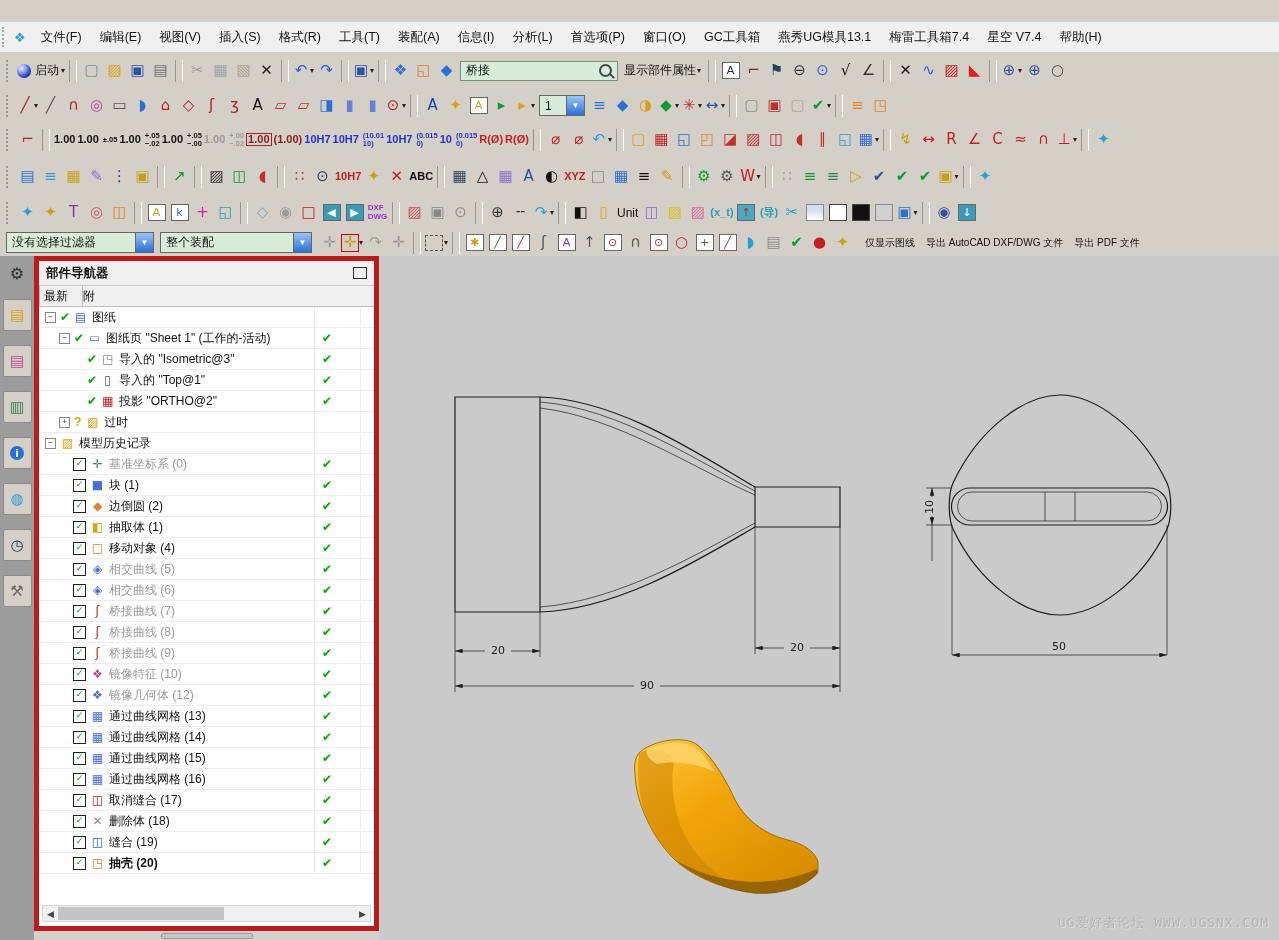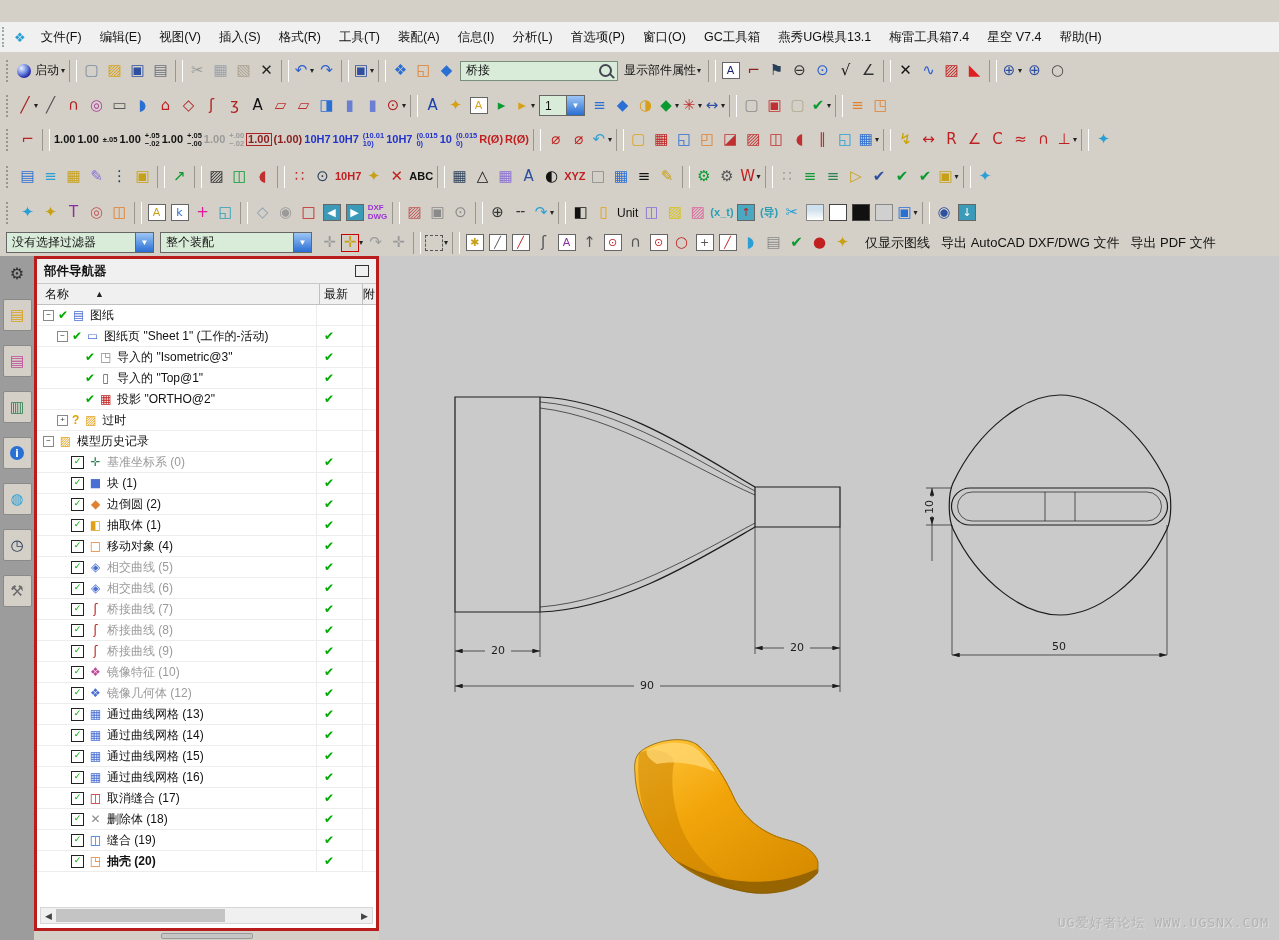--- a/index.html
+++ b/index.html
@@ -47,30 +47,30 @@
   .magicon{width:9px;height:9px;border:2px solid #445;border-radius:50%;position:relative;margin-left:auto;}
   .magicon::after{content:"";position:absolute;width:6px;height:2px;background:#445;right:-5px;bottom:-2px;transform:rotate(45deg);}
   .attrsbtn{display:inline-flex;align-items:center;font-size:12px;padding:3px 4px;}
   .combo{background:#d9ecd9;border:1px solid #666;height:21px;display:inline-flex;align-items:center;
          font-size:12px;padding-left:5px;box-sizing:border-box;}
   .cbtn{margin-left:auto;width:17px;height:100%;background:linear-gradient(#9cc6f5,#2a6fd4);color:#fff;
         font-size:8px;display:flex;align-items:center;justify-content:center;border-left:1px solid #666;}
   .layercombo{width:46px;margin:0 3px;}
   .fcombo1{width:148px;margin-right:6px;}
   .fcombo2{width:152px;}
-  .fblink{font-size:13px;margin-left:11px;white-space:nowrap;}
+  .fblink{font-size:10px;margin-left:11px;white-space:nowrap;}
   
   .content{position:absolute;left:0;top:256px;right:0;bottom:0;}
   .resourcebar{position:absolute;left:0;top:0;width:34px;bottom:0;background:#9c9c9c;border-right:1px solid #777;}
   .rgear{margin:8px auto 16px;width:22px;text-align:center;font-size:16px;color:#2f2f2f;font-family:"DejaVu Sans",sans-serif;}
   .rbtn{width:27px;height:30px;margin:0 auto 14px;background:#d4d0c8;border:1px solid #8a8a8a;border-radius:2px;
         display:flex;align-items:center;justify-content:center;font-size:15px;font-family:"DejaVu Sans",sans-serif;}
   .rbtn .rnd{border-radius:50%;width:14px;height:14px;font-size:10px;font-weight:700;display:flex;align-items:center;justify-content:center;}
   .leftcol{position:absolute;left:34px;top:0;width:345px;bottom:0;display:flex;flex-direction:column;}
-  .navigator{flex:1;background:#fff;border:3px solid #b91c1c;box-sizing:border-box;display:flex;flex-direction:column;overflow:hidden;}
+  .navigator{flex:1;background:#fff;border:5px solid #b91c1c;box-sizing:border-box;display:flex;flex-direction:column;overflow:hidden;}
   .nav-title{height:24px;flex:none;background:#f0f0f0;border-bottom:1px solid #c8c8c8;display:flex;align-items:center;
              font-weight:700;font-size:12.5px;padding:0 7px;}
   .nav-restore{margin-left:auto;width:12px;height:10px;border:1.5px solid #333;}
   .nav-cols{height:20px;flex:none;background:#f0f0f0;border-bottom:1px solid #c0c0c0;display:flex;align-items:center;font-size:12px;}
   .col-name{flex:1;padding-left:8px;display:flex;align-items:center;}
   .sortarrow{font-size:9px;margin-left:26px;color:#222;}
   .col-latest{width:38px;border-left:1px solid #c0c0c0;padding-left:4px;align-self:stretch;display:flex;align-items:center;}
   .col-p{width:13px;border-left:1px solid #c0c0c0;align-self:stretch;overflow:hidden;display:flex;align-items:center;}
   #tree{flex:1;overflow:hidden;font-size:12px;}
   .trow{height:20px;display:flex;align-items:stretch;border-bottom:1px solid #ededed;}
@@ -937,24 +937,20 @@
         </div>
       </div>
 
     <div class="leftcol">
       <div class="navigator">
         <div class="nav-title">
           <span>部件导航器</span>
           <span class="nav-restore"></span>
         </div>
         <div class="nav-cols">
-          <div class="col-name">
-            <span>名称</span>
-            <span class="sortarrow">▲</span>
-          </div>
           <div class="col-latest">
             <span>最新</span>
           </div>
           <div class="col-p">
             <span>附</span>
           </div>
         </div>
         <div id="tree">
             <div class="trow">
               <div class="cell-name" style="padding-left: 6px;">

